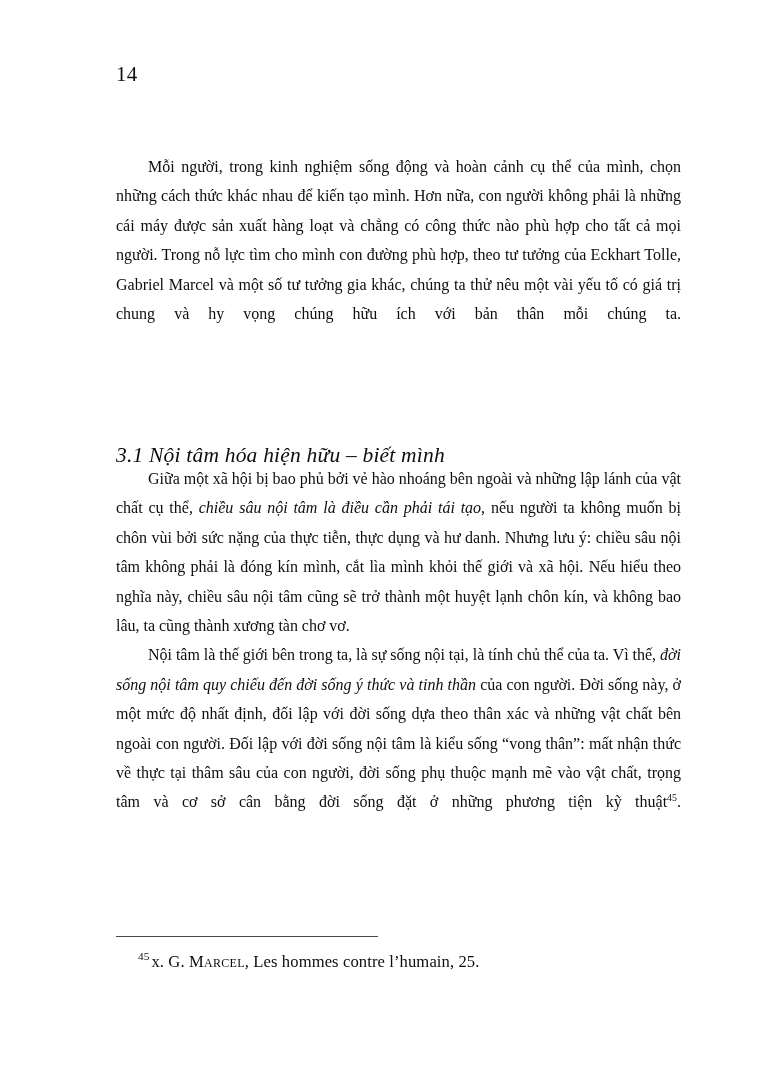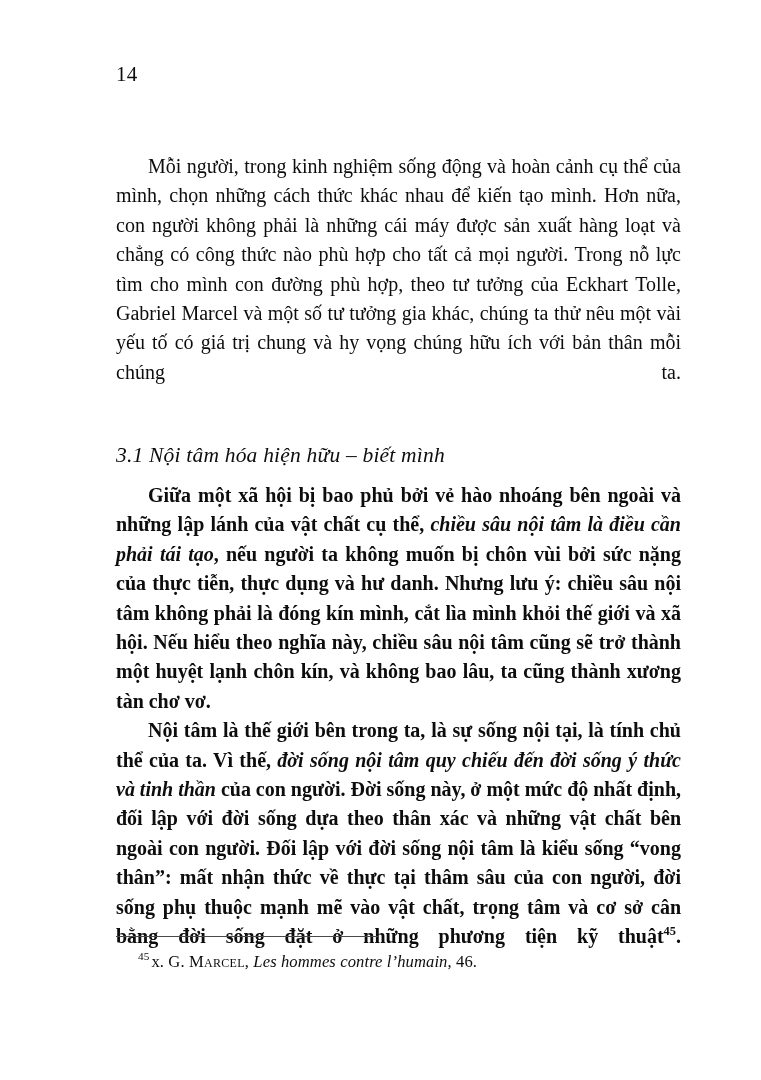--- a/index.html
+++ b/index.html
@@ -53,41 +53,41 @@
     letter-spacing: 0.2px;
     white-space: nowrap;
     text-align: right;
   }
 
   
   .body-block {
     position: absolute;
     left: 100px;
     width: 565px;
-    font-size: 20px;
+    font-size: 16px;
     line-height: 29.4px;
     text-align: justify;
     text-justify: inter-word;
     word-spacing: -0.1px;
     hyphens: none;
   }
 
   .body-block p {
     margin: 0;
     text-indent: 32px;
   }
 
   .body-block p:last-child::after {
     content: "";
     display: inline-block;
     width: 100%;
   }
 
   #block-intro { top: 152px; }
-  #block-inner { top: 481px; font-weight: bold; }
+  #block-inner { top: 464px; }
 
   .emph {
     font-style: italic;
   }
 
   sup.fn-ref {
     font-size: 0.62em;
     vertical-align: super;
     line-height: 0;
   }
@@ -123,21 +123,20 @@
     margin-right: 2px;
   }
 
   .smallcaps {
     font-variant: small-caps;
     letter-spacing: 0.3px;
     font-family: Liberation Serif, serif;
   }
 
   .fn-title {
-    font-style: italic;
   }
 </style>
 </head>
 <body>
 
 <div class="page">
 
   <div class="folio">14</div>
 
 
@@ -149,16 +148,16 @@
 
   <h2 class="sub-heading">3.1 Nội tâm hóa hiện hữu – biết mình</h2>
 
   <div class="body-block" id="block-inner">
     <p><span>Giữa một xã hội bị bao phủ bởi vẻ hào nhoáng bên ngoài và những lập lánh của vật chất cụ thể, </span><span class="emph">chiều sâu nội tâm là điều cần phải tái tạo</span><span>, nếu người ta không muốn bị chôn vùi bởi sức nặng của thực tiễn, thực dụng và hư danh. Nhưng lưu ý: chiều sâu nội tâm không phải là đóng kín mình, cắt lìa mình khỏi thế giới và xã hội. Nếu hiểu theo nghĩa này, chiều sâu nội tâm cũng sẽ trở thành một huyệt lạnh chôn kín, và không bao lâu, ta cũng thành xương tàn chơ vơ.</span></p>
     <p><span>Nội tâm là thế giới bên trong ta, là sự sống nội tại, là tính chủ thể của ta. Vì thế, </span><span class="emph">đời sống nội tâm quy chiếu đến đời sống ý thức và tinh thần</span><span> của con người. Đời sống này, ở một mức độ nhất định, đối lập với đời sống dựa theo thân xác và những vật chất bên ngoài con người. Đối lập với đời sống nội tâm là kiểu sống “vong thân”: mất nhận thức về thực tại thâm sâu của con người, đời sống phụ thuộc mạnh mẽ vào vật chất, trọng tâm và cơ sở cân bằng đời sống đặt ở những phương tiện kỹ thuật</span><sup class="fn-ref">45</sup><span>.</span></p>
   </div>
 
   <div class="footnote-area">
     <div class="footnote-rule"></div>
-    <p class="footnote-text"><sup>45</sup><span>x. G. </span><span class="smallcaps">Marcel</span><span>, </span><span class="fn-title">Les hommes contre l’humain</span><span>, 46.</span></p>
+    <p class="footnote-text"><sup>45</sup><span>x. G. </span><span class="smallcaps">Marcel</span><span>, </span><span class="fn-title">Les hommes contre l’humain</span><span>, 25.</span></p>
   </div>
 
 </div>
 
 </body></html>

